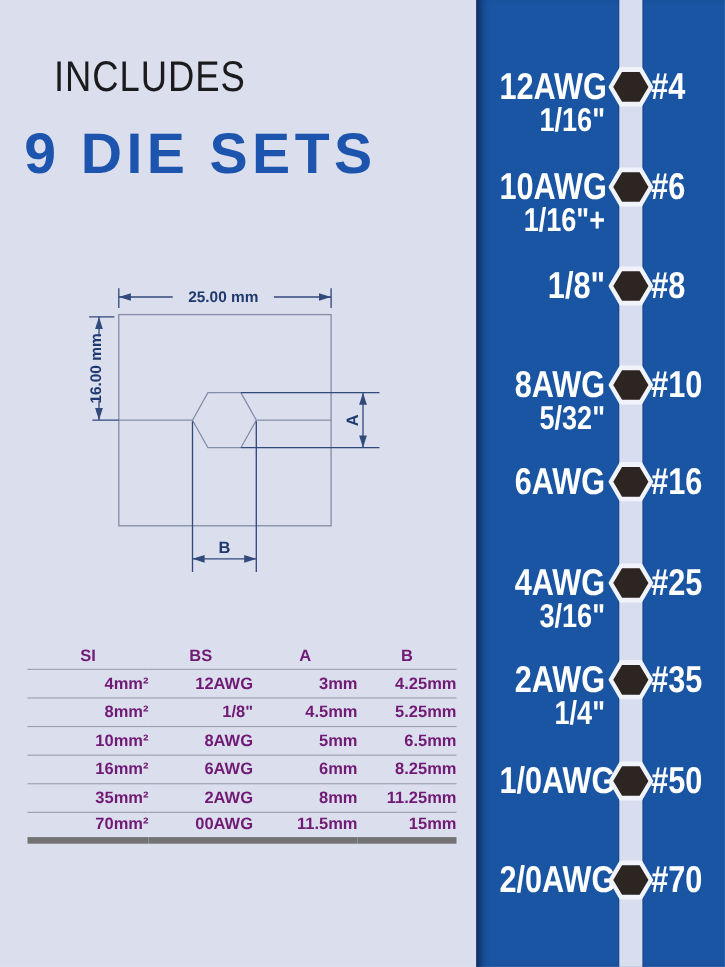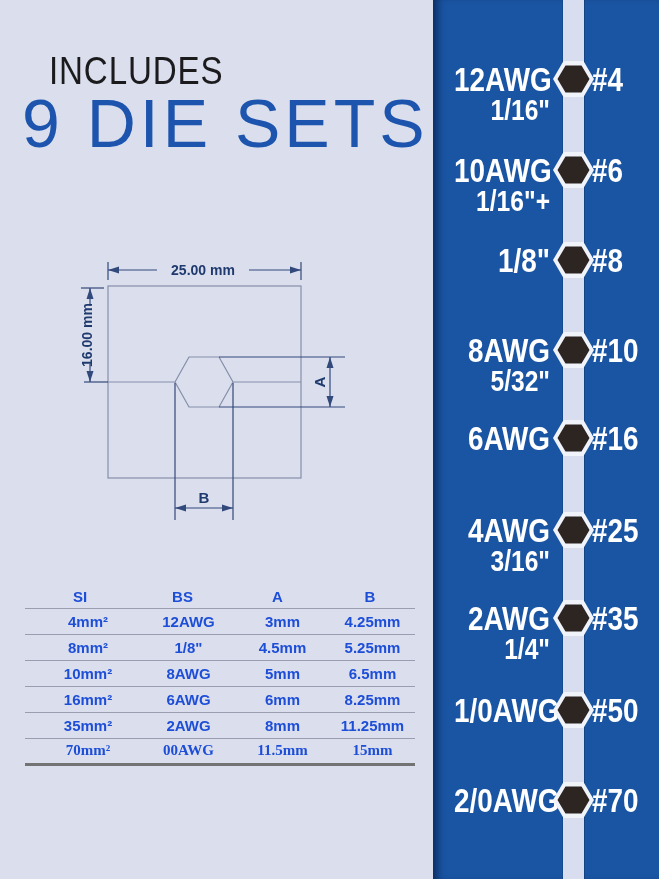--- a/index.html
+++ b/index.html
@@ -11,42 +11,42 @@
   }
 
   
   .title-line1 {
     position:absolute; left:49px; top:51px;
     font-size:39px; line-height:39px; letter-spacing:1px;
     color:#1b1b1e; transform:scaleX(.85); transform-origin:left center;
     white-space:nowrap;
   }
   .title-line2 {
-    position:absolute; left:22px; top:97px;
-    font-size:68px; line-height:52px; font-weight:normal; letter-spacing:4px;
+    position:absolute; left:22px; top:114px;
+    font-size:52px; line-height:52px; font-weight:bold; letter-spacing:4px;
     color:#1d55ae; white-space:nowrap;
   }
 
   .diagram { position:absolute; left:55px; top:245px; width:310px; height:290px; }
   .diagram text {
     font-family:"Liberation Sans", sans-serif;
     font-weight:bold; fill:#1e3a6e;
   }
 
   
   .spec-table {
     position:absolute; left:25px; top:586px; width:390px;
     border-collapse:collapse; table-layout:fixed;
-    font-size:15px; font-weight:bold; color:#1d4ed8;
+    font-size:15px; font-weight:bold; color:#701a75;
   }
   .spec-table col.c1{width:110px} .spec-table col.c2{width:95px}
   .spec-table col.c3{width:95px}  .spec-table col.c4{width:90px}
   .spec-table th { height:22px; text-align:center; font-weight:bold; }
-  .spec-table td { height:26px; border-top:1px solid #989db0; text-align:center;margin-top:42px; }
-  .spec-table tbody tr:last-child td { border-bottom:3px solid #737373;font-family:Liberation Serif, serif; }
+  .spec-table td { height:26px; border-top:1px solid #989db0; text-align:right;margin-top:42px; }
+  .spec-table tbody tr:last-child td { border-bottom:6px solid #737373; }
   .spec-table td:nth-child(1){ padding-left:16px; }
   .spec-table td:nth-child(2){ padding-left:12px; }
   .spec-table td:nth-child(3){ padding-left:10px; }
   .spec-table td:nth-child(4){ padding-left:5px; }
 
   
   .right-panel {
     position:absolute; left:433px; top:0; width:226px; height:879px;
     background:#1a55a3;
     box-shadow: inset 9px 0 8px -5px rgba(3,14,45,.6);

